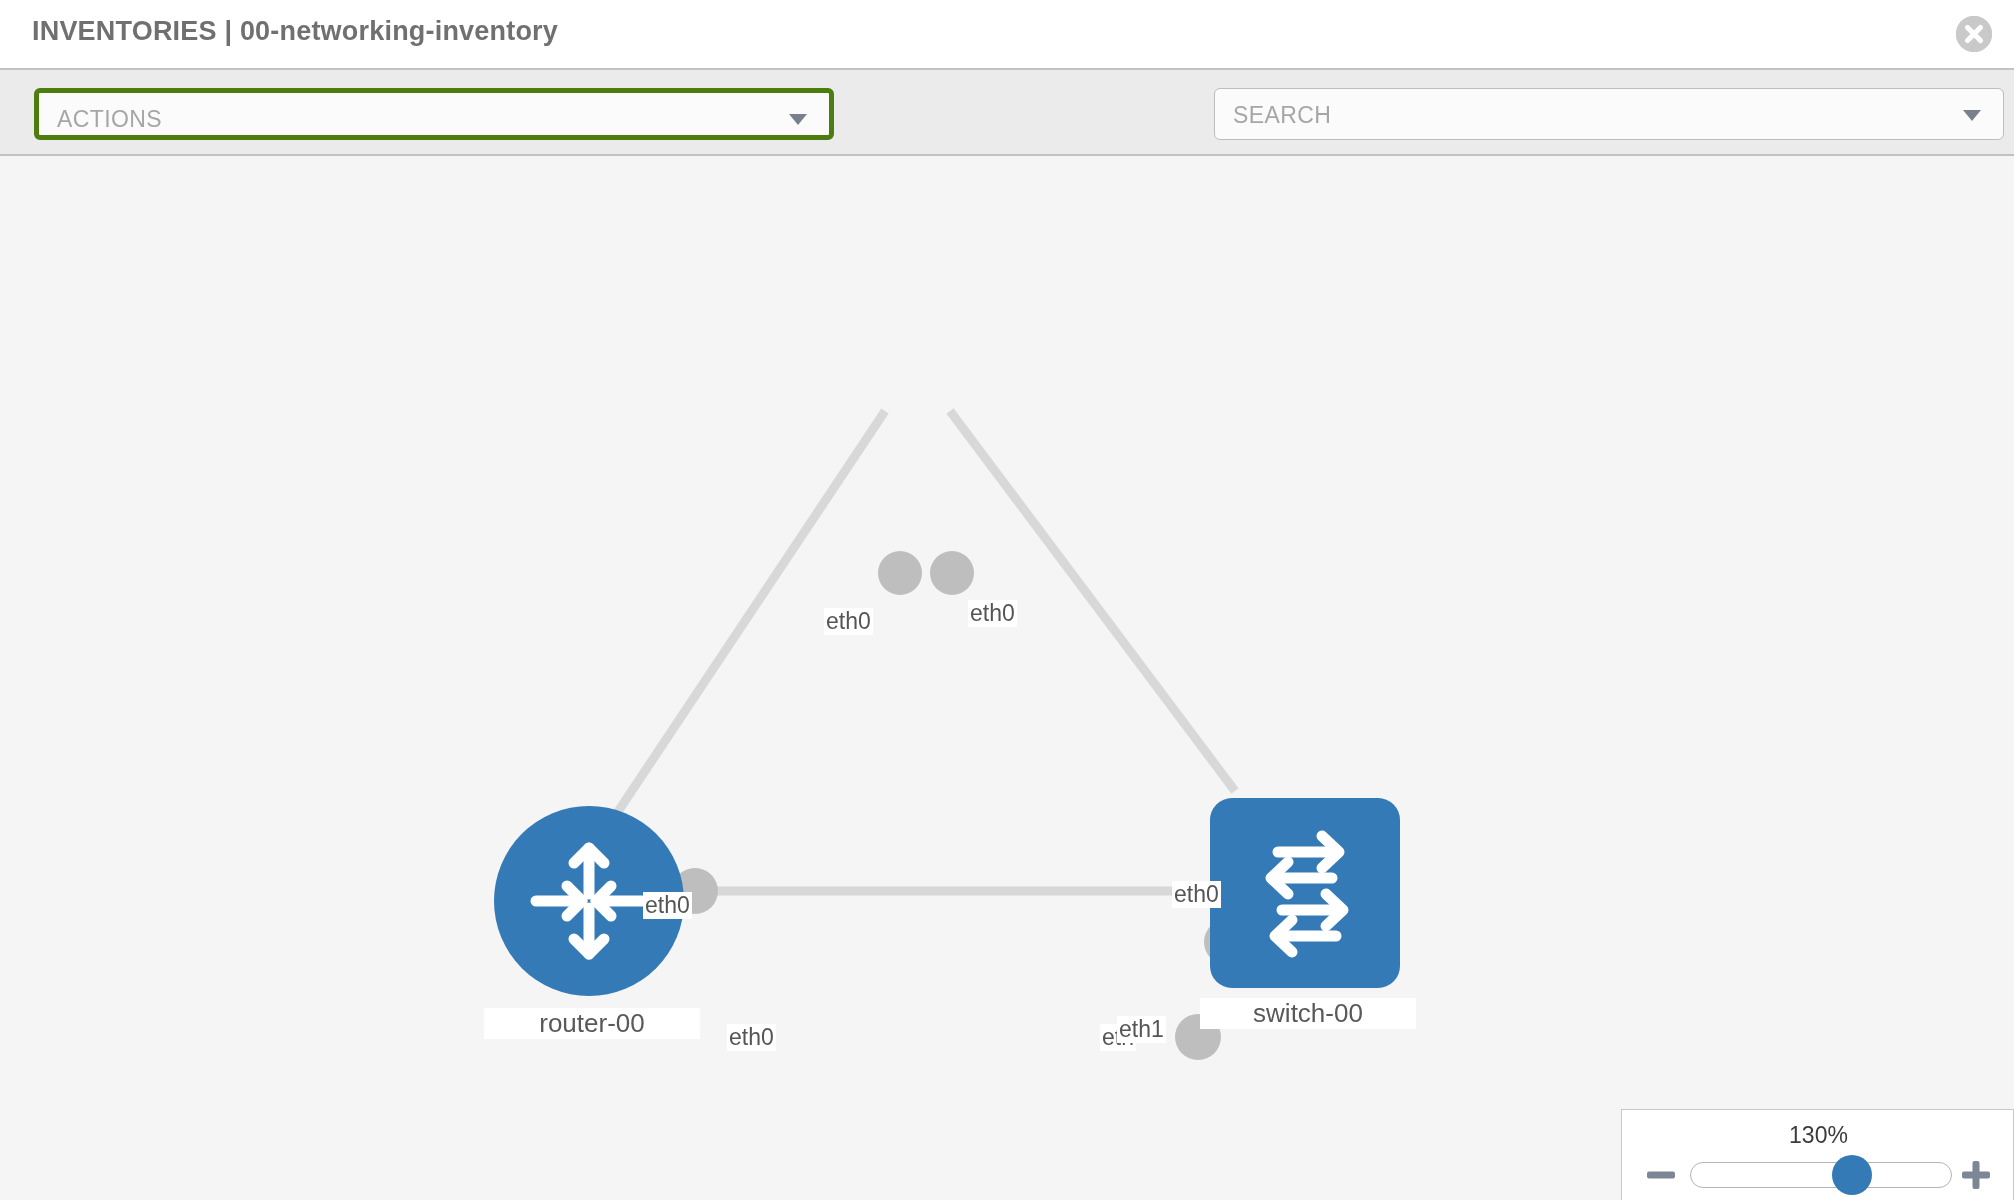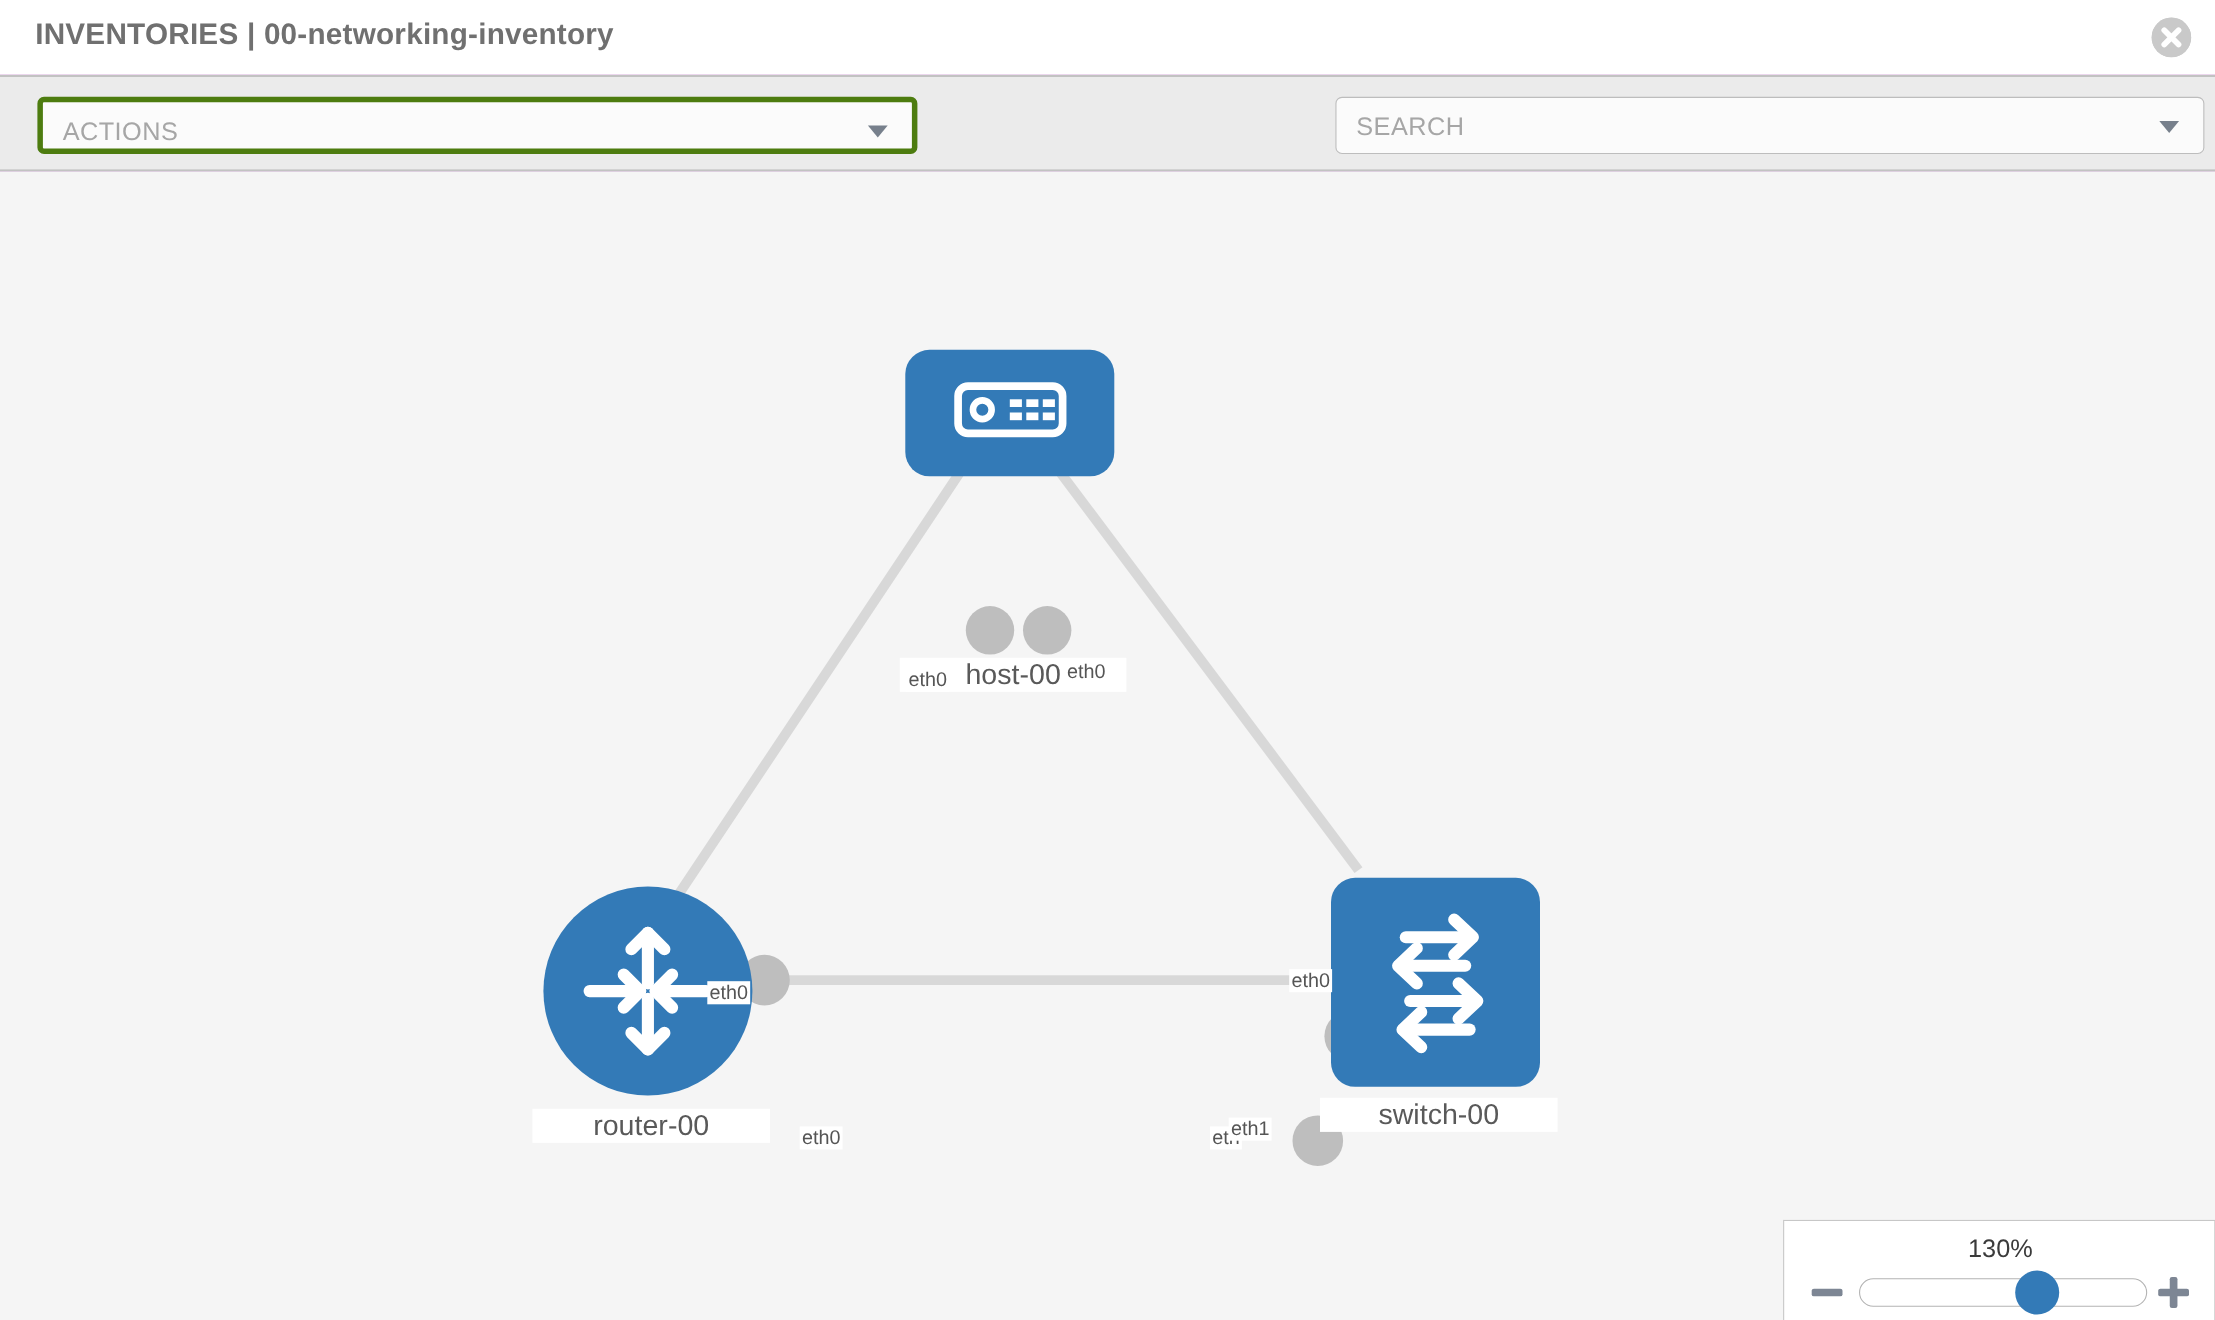--- a/index.html
+++ b/index.html
@@ -168,21 +168,21 @@
   
   .knob {
     position: absolute;
     background: #bebebe;
     border-radius: 50%;
   }
 
   
   .iflabel {
     position: absolute;
-    font-size: 18px;
+    font-size: 23px;
     color: #555555;
     background: #ffffff;
     padding: 0 2px;
     white-space: nowrap;
   }
 
   
   .zoom-panel {
     position: absolute;
     left: 1621px;
@@ -293,35 +293,20 @@
 
       <line x1="690" y1="735" x2="1200" y2="735" stroke="#d8d8d8" stroke-width="9"></line>
     </svg>
 
     <div class="knob" style="left:878px; top:395px; width:44px; height:44px;"></div>
     <div class="knob" style="left:930px; top:395px; width:44px; height:44px;"></div>
     <div class="knob" style="left:672px; top:712px; width:46px; height:46px;"></div>
     <div class="knob" style="left:1204px; top:763px; width:46px; height:46px;"></div>
     <div class="knob" style="left:1175px; top:858px; width:46px; height:46px;"></div>
 
-    <div class="node" style="left:823px; top:162px; width:190px; height:160px;">
-      <div class="node-shape rounded" style="width:190px; height:115px;">
-        <svg width="190" height="115" viewBox="0 0 190 115" aria-hidden="true">
-          <rect x="48" y="33" width="95" height="43" rx="9" ry="9" fill="none" stroke="#ffffff" stroke-width="7"></rect>
-          <circle cx="70" cy="54.5" r="8.5" fill="none" stroke="#ffffff" stroke-width="6"></circle>
-          <rect x="95" y="45" width="11" height="7" fill="#ffffff"></rect>
-          <rect x="110" y="45" width="11" height="7" fill="#ffffff"></rect>
-          <rect x="125" y="45" width="11" height="7" fill="#ffffff"></rect>
-          <rect x="95" y="57" width="11" height="7" fill="#ffffff"></rect>
-          <rect x="110" y="57" width="11" height="7" fill="#ffffff"></rect>
-          <rect x="125" y="57" width="11" height="7" fill="#ffffff"></rect>
-        </svg>
-      </div>
-      <div class="node-label" style="left:-5px; top:280px; width:200px;">host-00</div>
-    </div>
 
     <div class="node" style="left:494px; top:650px; width:190px; height:190px;">
       <div class="node-shape circle" style="width:190px; height:190px;">
         <svg width="190" height="190" viewBox="0 0 190 190" aria-hidden="true">
           <g stroke="#ffffff" stroke-width="11" stroke-linecap="round" stroke-linejoin="round" fill="none">
 
             <path d="M95 88 L95 42"></path>
             <path d="M80 57 L95 42 L110 57"></path>
 
             <path d="M95 102 L95 148"></path>

